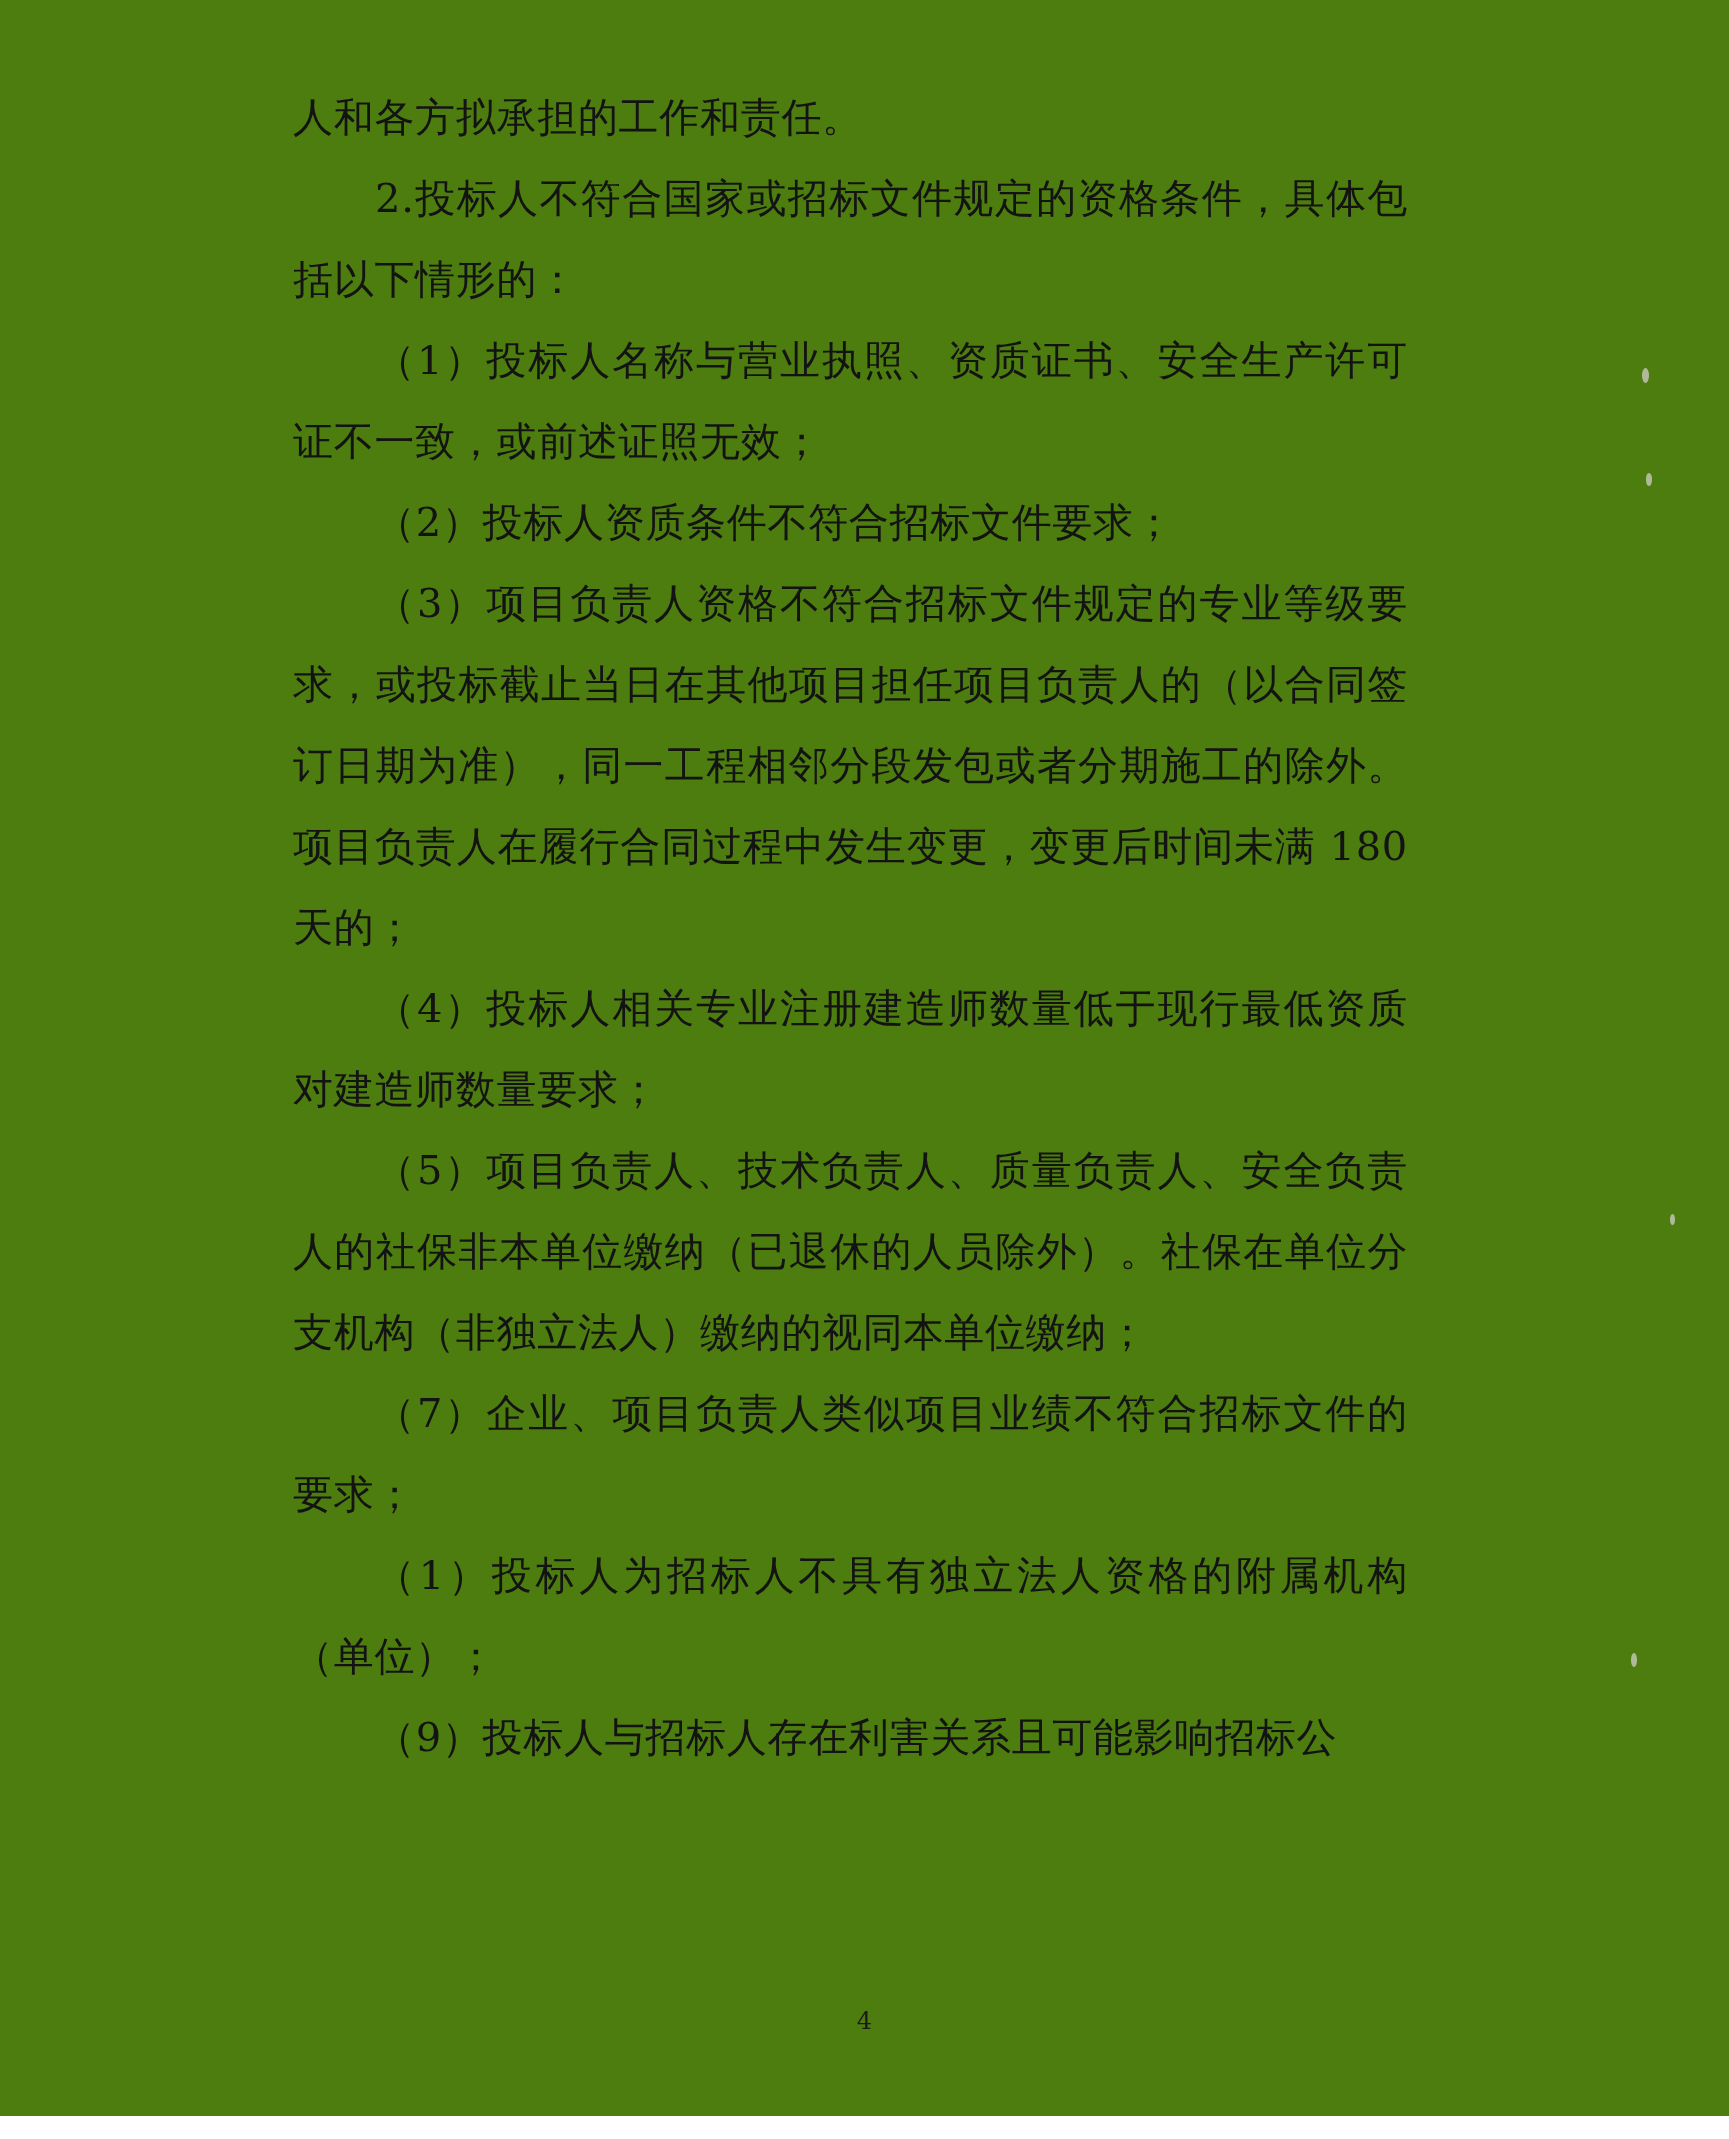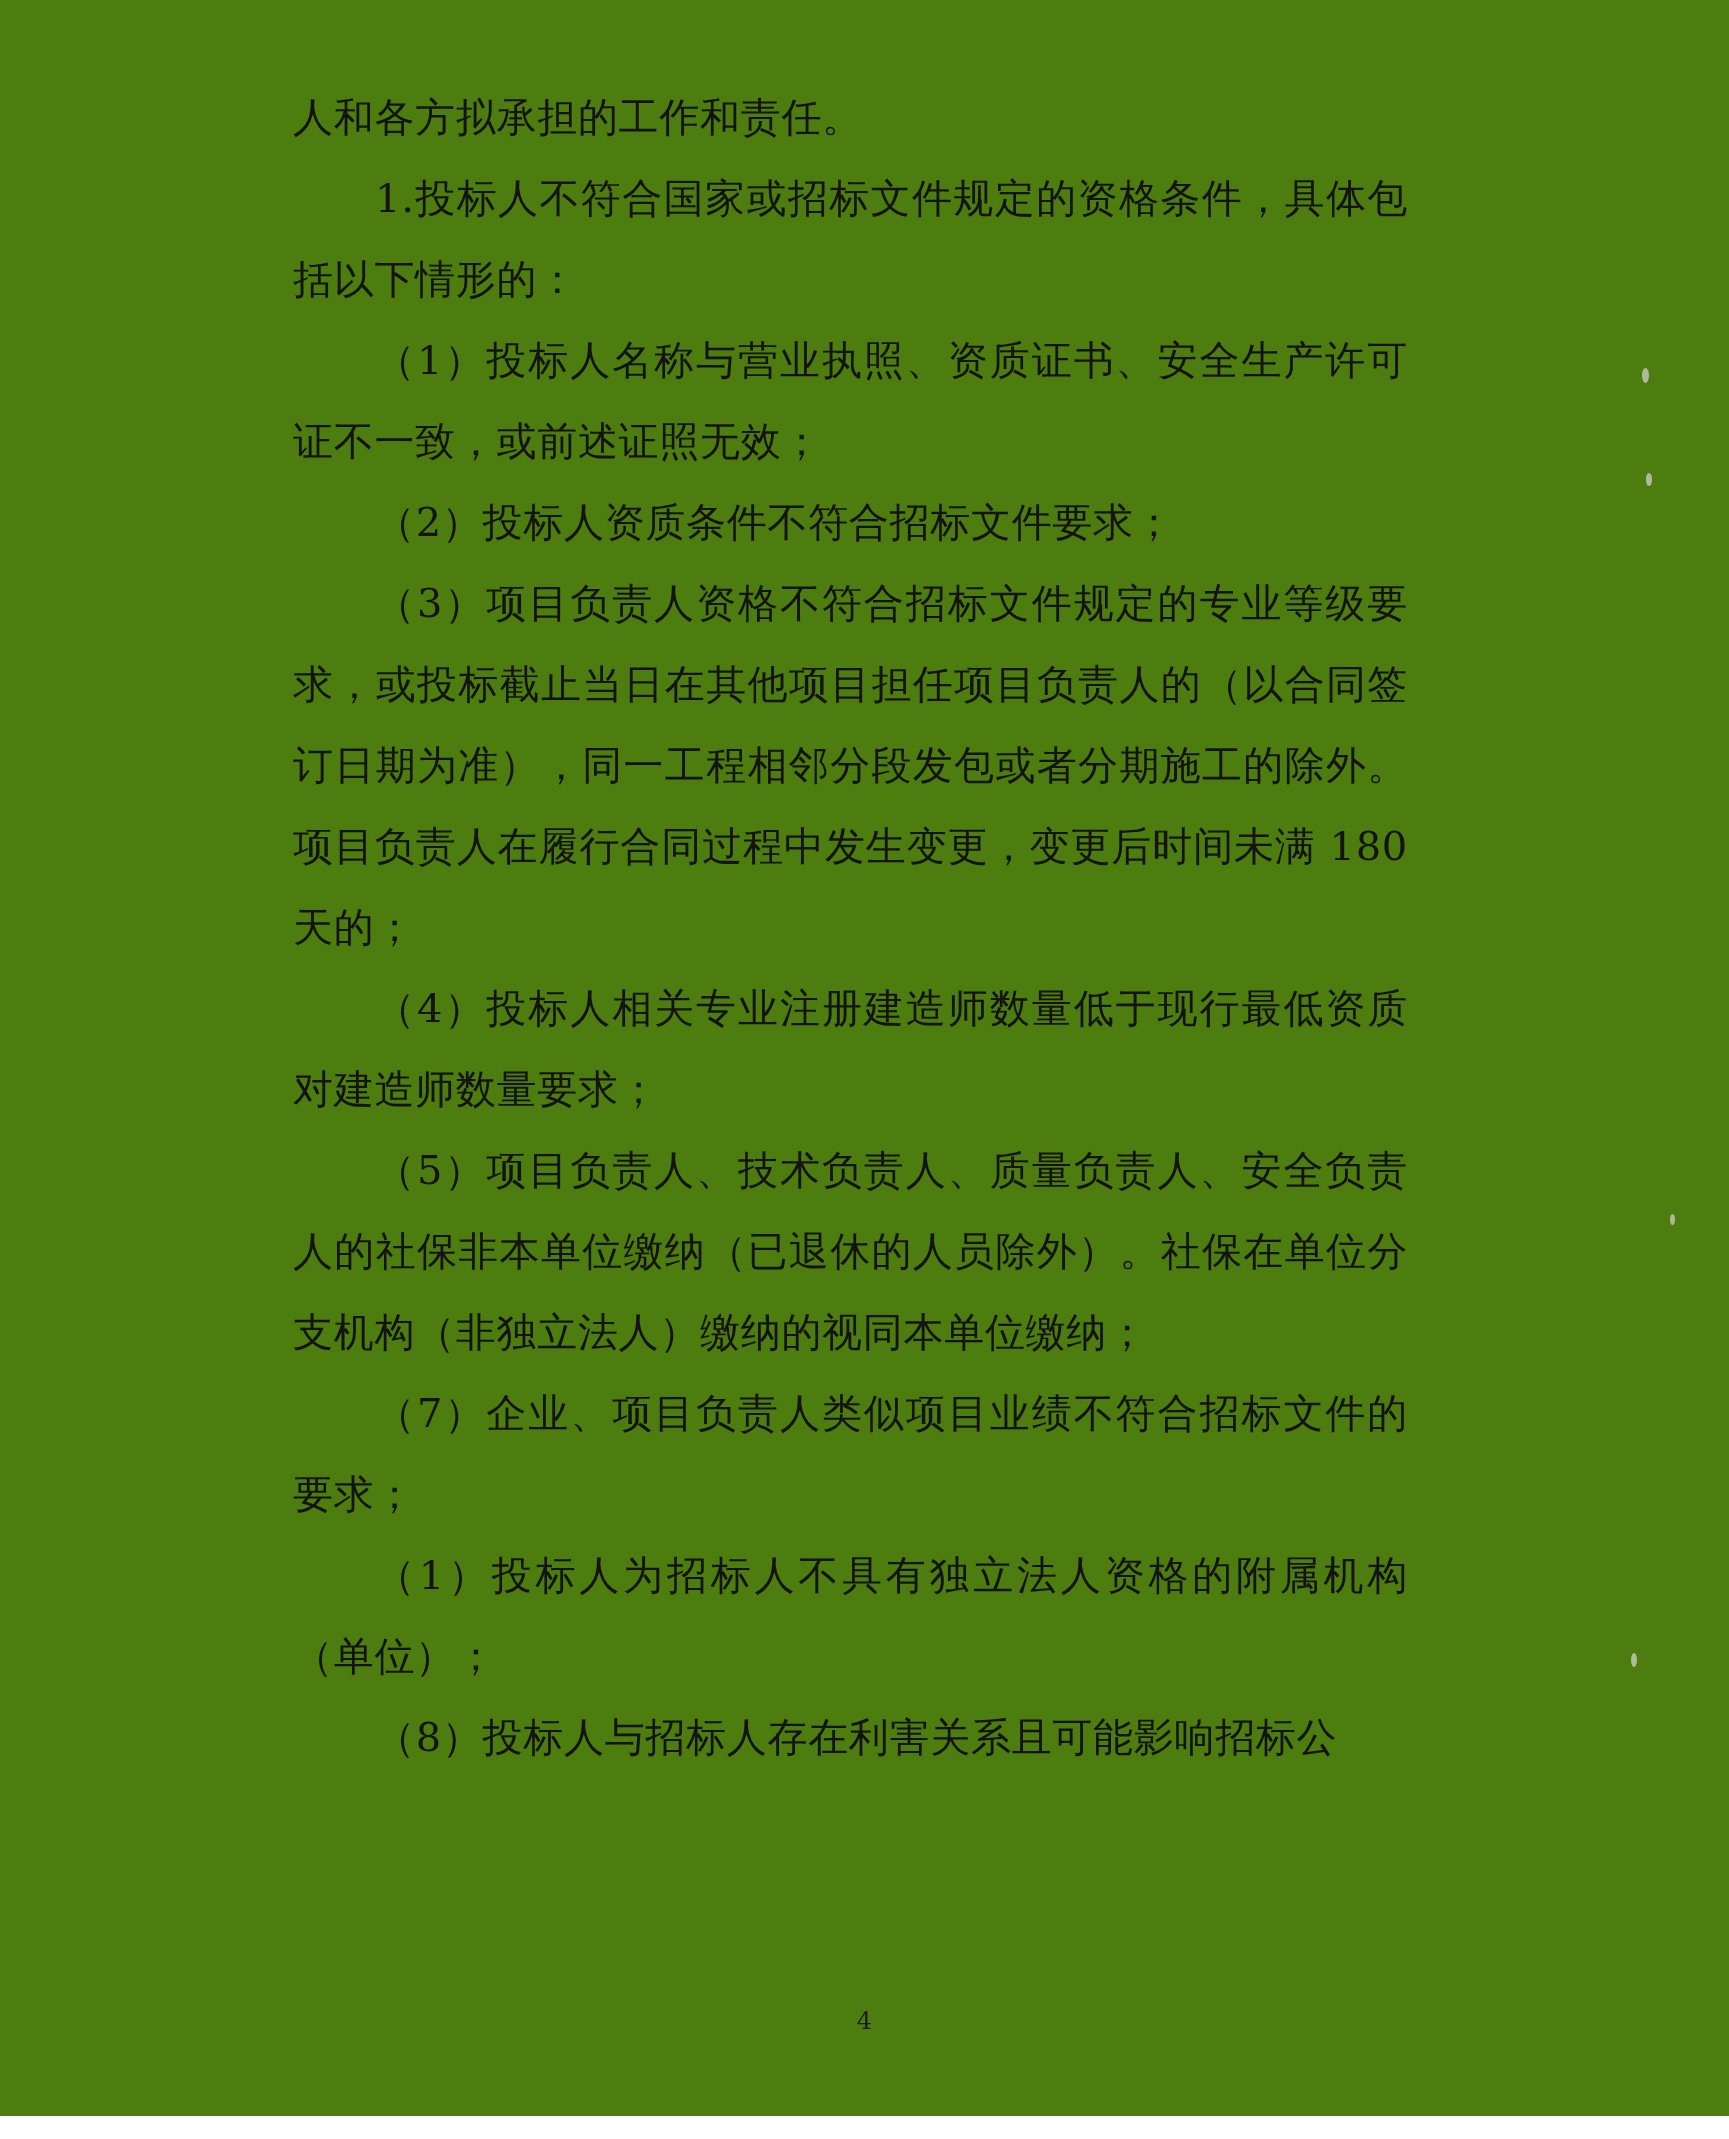--- a/index.html
+++ b/index.html
@@ -57,27 +57,27 @@
 
 <div class="page">
 
   <div class="spot" style="left:1642px; top:368px; width:7px; height:15.3px;"></div>
   <div class="spot" style="left:1646px; top:473px; width:5.6px; height:12.5px;"></div>
   <div class="spot" style="left:1631px; top:1653px; width:6.3px; height:14px;"></div>
   <div class="spot" style="left:1670px; top:1214px; width:4.9px; height:11px;"></div>
 
   <div class="content">
     <p class="para">人和各方拟承担的工作和责任。</p>
-    <p class="para indent">1.投标人不符合国家或招标文件规定的资格条件，具体包括以下情形的：</p>
+    <p class="para indent">2.投标人不符合国家或招标文件规定的资格条件，具体包括以下情形的：</p>
     <p class="para indent">（1）投标人名称与营业执照、资质证书、安全生产许可证不一致，或前述证照无效；</p>
     <p class="para indent">（2）投标人资质条件不符合招标文件要求；</p>
     <p class="para indent">（3）项目负责人资格不符合招标文件规定的专业等级要求，或投标截止当日在其他项目担任项目负责人的（以合同签订日期为准），同一工程相邻分段发包或者分期施工的除外。项目负责人在履行合同过程中发生变更，变更后时间未满 180 天的；</p>
     <p class="para indent">（4）投标人相关专业注册建造师数量低于现行最低资质对建造师数量要求；</p>
     <p class="para indent">（5）项目负责人、技术负责人、质量负责人、安全负责人的社保非本单位缴纳（已退休的人员除外）。社保在单位分支机构（非独立法人）缴纳的视同本单位缴纳；</p>
     <p class="para indent">（7）企业、项目负责人类似项目业绩不符合招标文件的要求；</p>
     <p class="para indent">（1）投标人为招标人不具有独立法人资格的附属机构（单位）；</p>
-    <p class="para indent">（8）投标人与招标人存在利害关系且可能影响招标公</p>
+    <p class="para indent">（9）投标人与招标人存在利害关系且可能影响招标公</p>
   </div>
 
   <div class="page-number">4</div>
 
 </div>
 
 
 </body></html>

